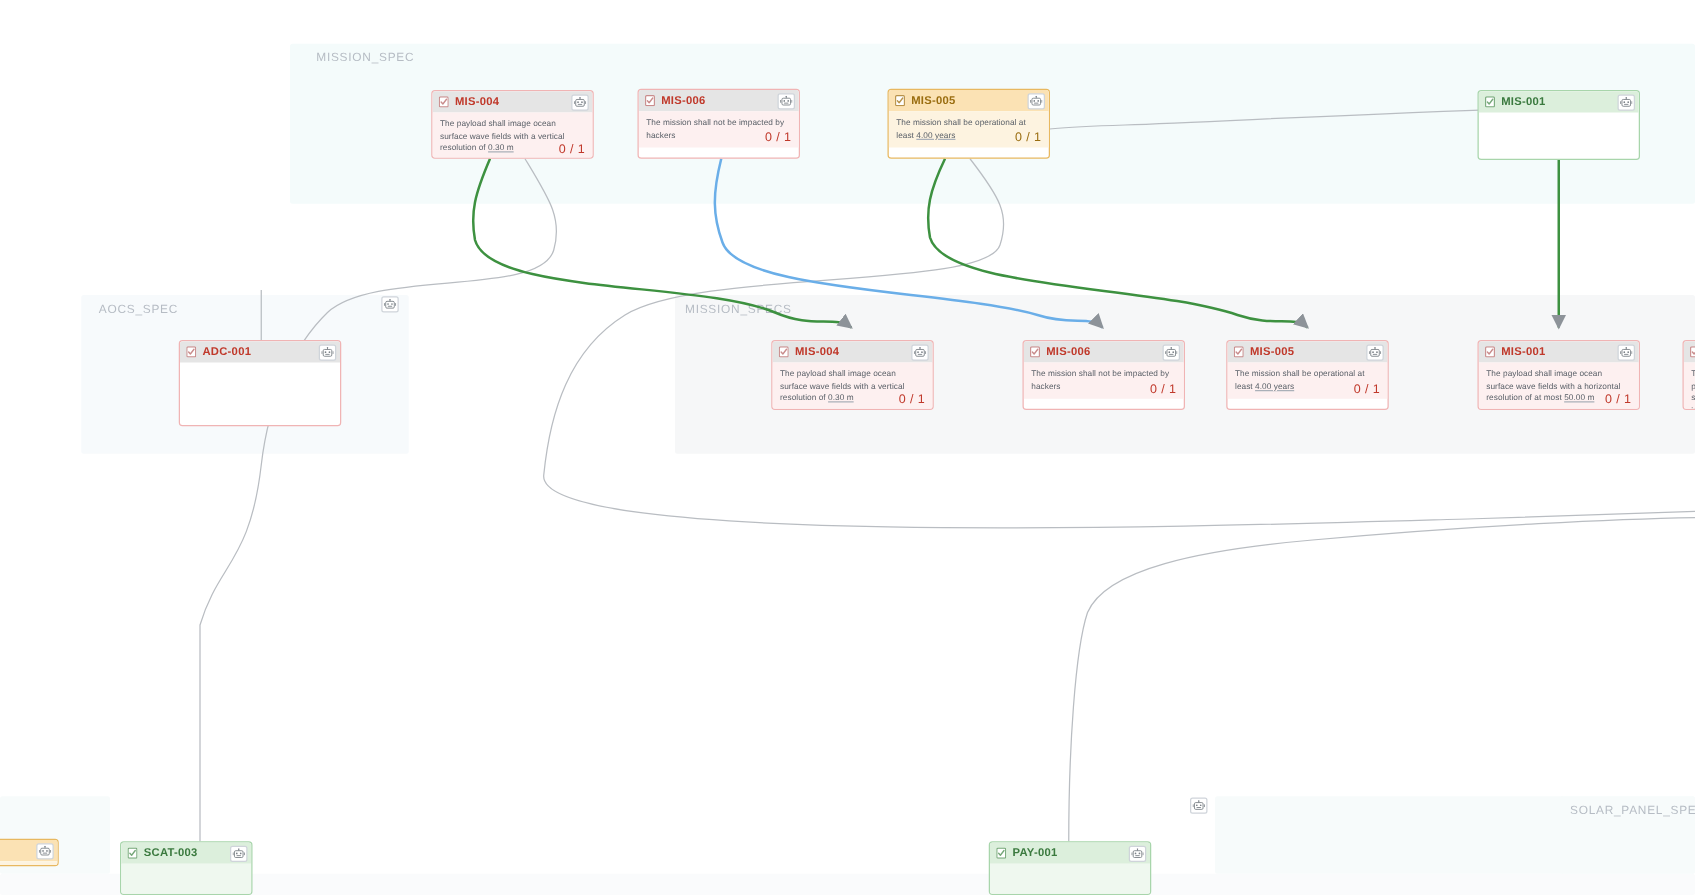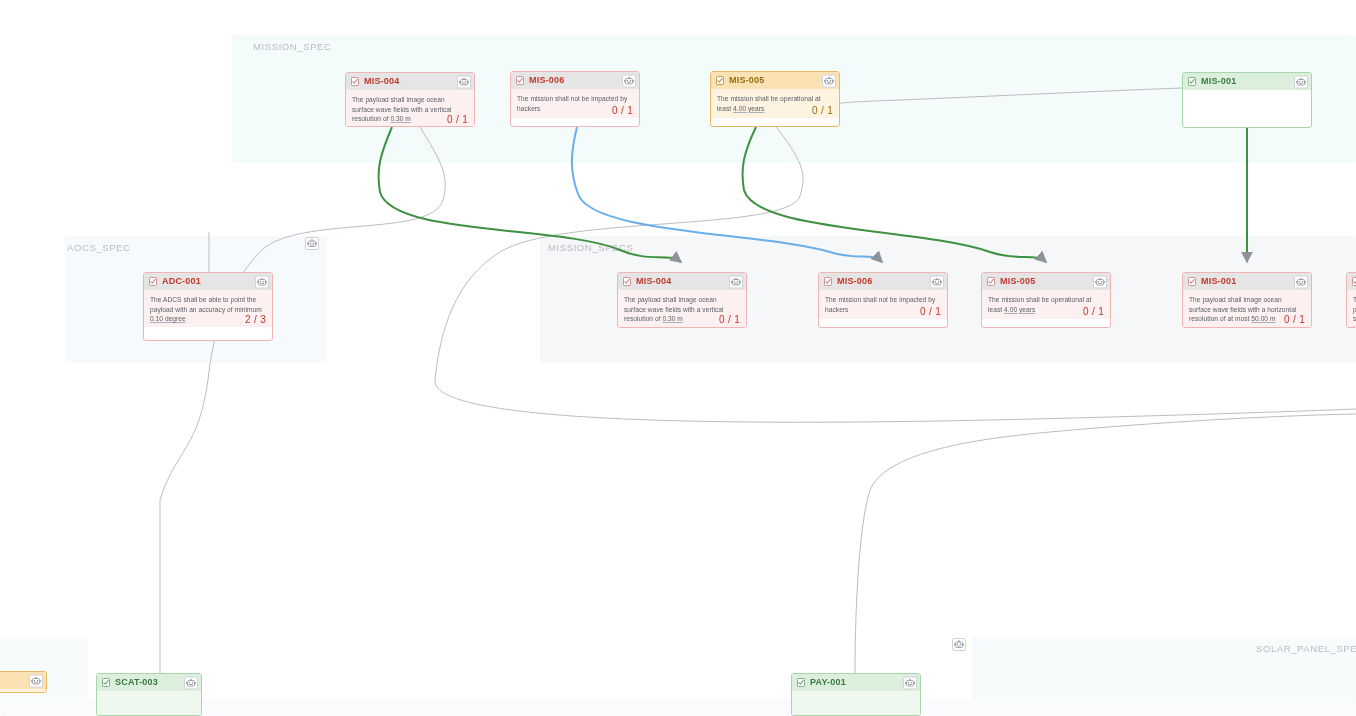--- a/index.html
+++ b/index.html
@@ -130,21 +130,21 @@
       <div class="group g-solar-spec" style="left: 0px; top: 637px; width: 88px; height: 62px;"></div>
       <div class="group g-white-block" style="left: 88px; top: 637px; width: 884px; height: 62px;"></div>
       <div class="group g-solar-spec" style="left: 972px; top: 637px; width: 384px; height: 62px;"></div>
       <div class="group g-bottom-strip" style="left: 0px; top: 699px; width: 1356px; height: 17px;"></div>
     </div>
 
   <div id="groups">
       <div class="group g-mission-spec" style="left: 232px; top: 35px; width: 1124px; height: 128px;"></div>
       <div class="group-label" style="left: 253px; top: 41px;">MISSION_SPEC</div>
       <div class="group g-aocs-spec" style="left: 65px; top: 236px; width: 262px; height: 127px;"></div>
-      <div class="group-label" style="left: 67px; top: 242px;">AOCS_SPEC</div>
+      <div class="group-label" style="left: 79px; top: 242px;">AOCS_SPEC</div>
       <div class="group g-mission-specs" style="left: 540px; top: 236px; width: 816px; height: 127px;"></div>
       <div class="group-label" style="left: 548px; top: 242px;">MISSION_SPECS</div>
       <div class="group g-solar-spec" style="left: 1248px; top: 637px; width: 108px; height: 62px;"></div>
       <div class="group-label" style="left: 1256px; top: 643px;">SOLAR_PANEL_SPEC</div>
     </div>
 
   <svg id="edges" viewBox="0 0 1356 716">
     <defs>
       <marker id="ah-green" markerWidth="7" markerHeight="7" refX="5.2" refY="3" orient="auto">
         <path d="M0,0 L6,3 L0,6 z" fill="#8d9399"></path>
@@ -289,24 +289,20 @@
               <rect x="2.2" y="2.6" width="9.6" height="7.6" rx="1.4" fill="none" stroke="#7c8288" stroke-width="1"></rect>
               <line x1="7" y1="0.6" x2="7" y2="2.6" stroke="#7c8288" stroke-width="1"></line>
               <circle cx="7" cy="0.7" r="0.8" fill="#7c8288"></circle>
               <circle cx="4.8" cy="5.6" r="0.95" fill="#7c8288"></circle>
               <circle cx="9.2" cy="5.6" r="0.95" fill="#7c8288"></circle>
               <line x1="4.6" y1="8.1" x2="9.4" y2="8.1" stroke="#7c8288" stroke-width="1"></line>
               <line x1="0.7" y1="4.6" x2="0.7" y2="7.6" stroke="#7c8288" stroke-width="1"></line>
               <line x1="13.3" y1="4.6" x2="13.3" y2="7.6" stroke="#7c8288" stroke-width="1"></line>
             </svg>
           </span>
-        </div>
-        <div class="card-body">
-          <div class="card-text"><span>The ADCS shall be able to point the payload with an accuracy of minimum </span><u>0.10 degree</u></div>
-          <div class="card-count">2 / 3</div>
         </div>
       </div>
       <div class="card c-red" style="left: 617px; top: 272px; width: 130px; height: 56px;">
         <div class="card-head">
           <span>
             <svg class="doc-icon" viewBox="0 0 8 9" xmlns="http://www.w3.org/2000/svg">
               <rect x="0.5" y="0.5" width="7" height="8" rx="0.8" fill="#ffffff" stroke="#c98c8c" stroke-width="0.9"></rect>
               <path d="M1.9,4.6 L3.3,6.2 L6.2,2.4" fill="none" stroke="#c98c8c" stroke-width="1.1" stroke-linecap="round" stroke-linejoin="round"></path>
             </svg>
           </span>

